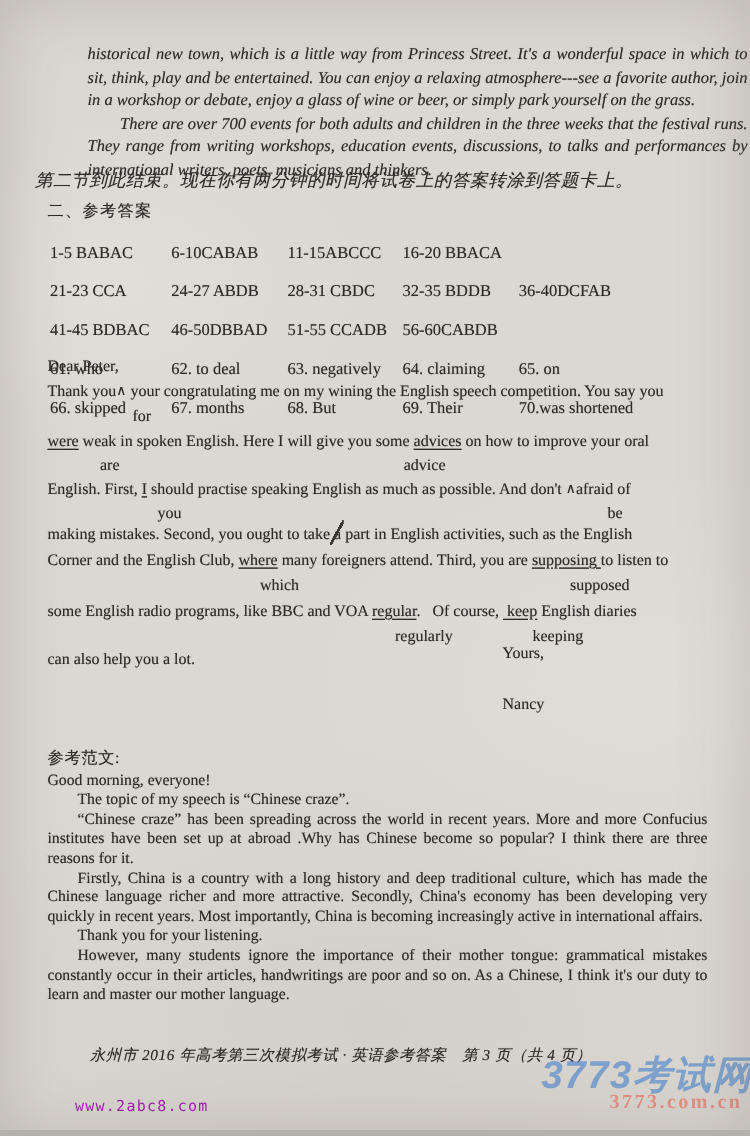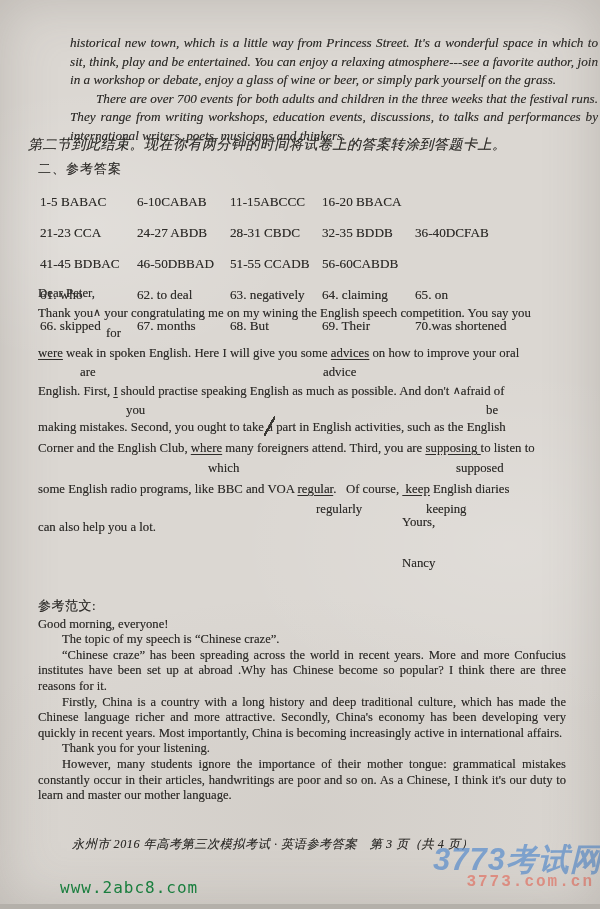--- a/index.html
+++ b/index.html
@@ -80,26 +80,26 @@
     position:absolute;top:836px;left:72px;font-size:12.2px;font-style:italic;
     letter-spacing:.5px;white-space:pre;
   }
   .watermark-main{
     position:absolute;top:839px;right:-2px;
     font-family:"Liberation Sans",sans-serif;font-weight:bold;font-style:italic;
     font-size:31px;letter-spacing:1px;opacity:.72;white-space:nowrap;
   }
   .watermark-sub{
     position:absolute;top:873px;right:6px;
-    font-family:Liberation Mono, monospace;font-weight:bold;
+    font-family:Liberation Serif, serif;font-weight:bold;
     font-size:16px;letter-spacing:2px;opacity:.75;white-space:nowrap;
   }
   .site-url{
     position:absolute;top:878px;left:60px;
-    font-family:"DejaVu Sans Mono", monospace;font-size:16px;color:#15803d;
+    font-family:"DejaVu Sans Mono", monospace;font-size:12px;color:#a21caf;
     letter-spacing:1px;
   }
 </style>
 </head>
 <body>
 
 <div class="noise"></div>
 
 <div class="intro txt">
   <p>historical new town, which is a little way from Princess Street. It's a wonderful space in which to sit, think, play and be entertained. You can enjoy a relaxing atmosphere---see a favorite author, join in a workshop or debate, enjoy a glass of wine or beer, or simply park yourself on the grass.</p>

